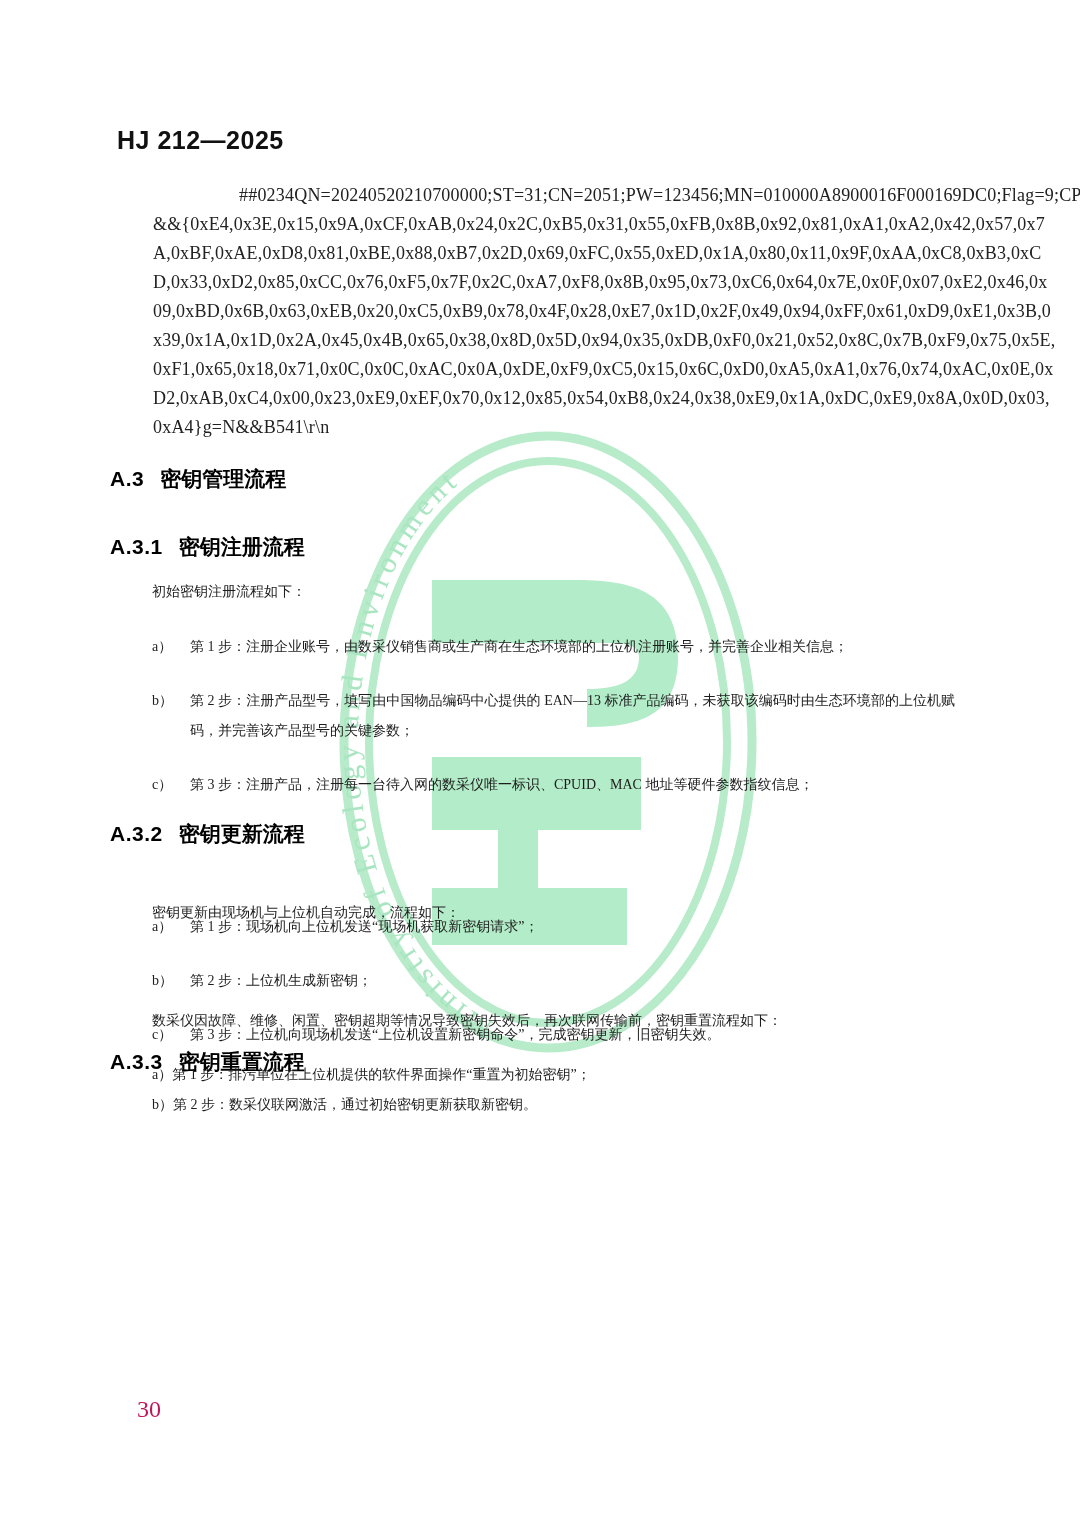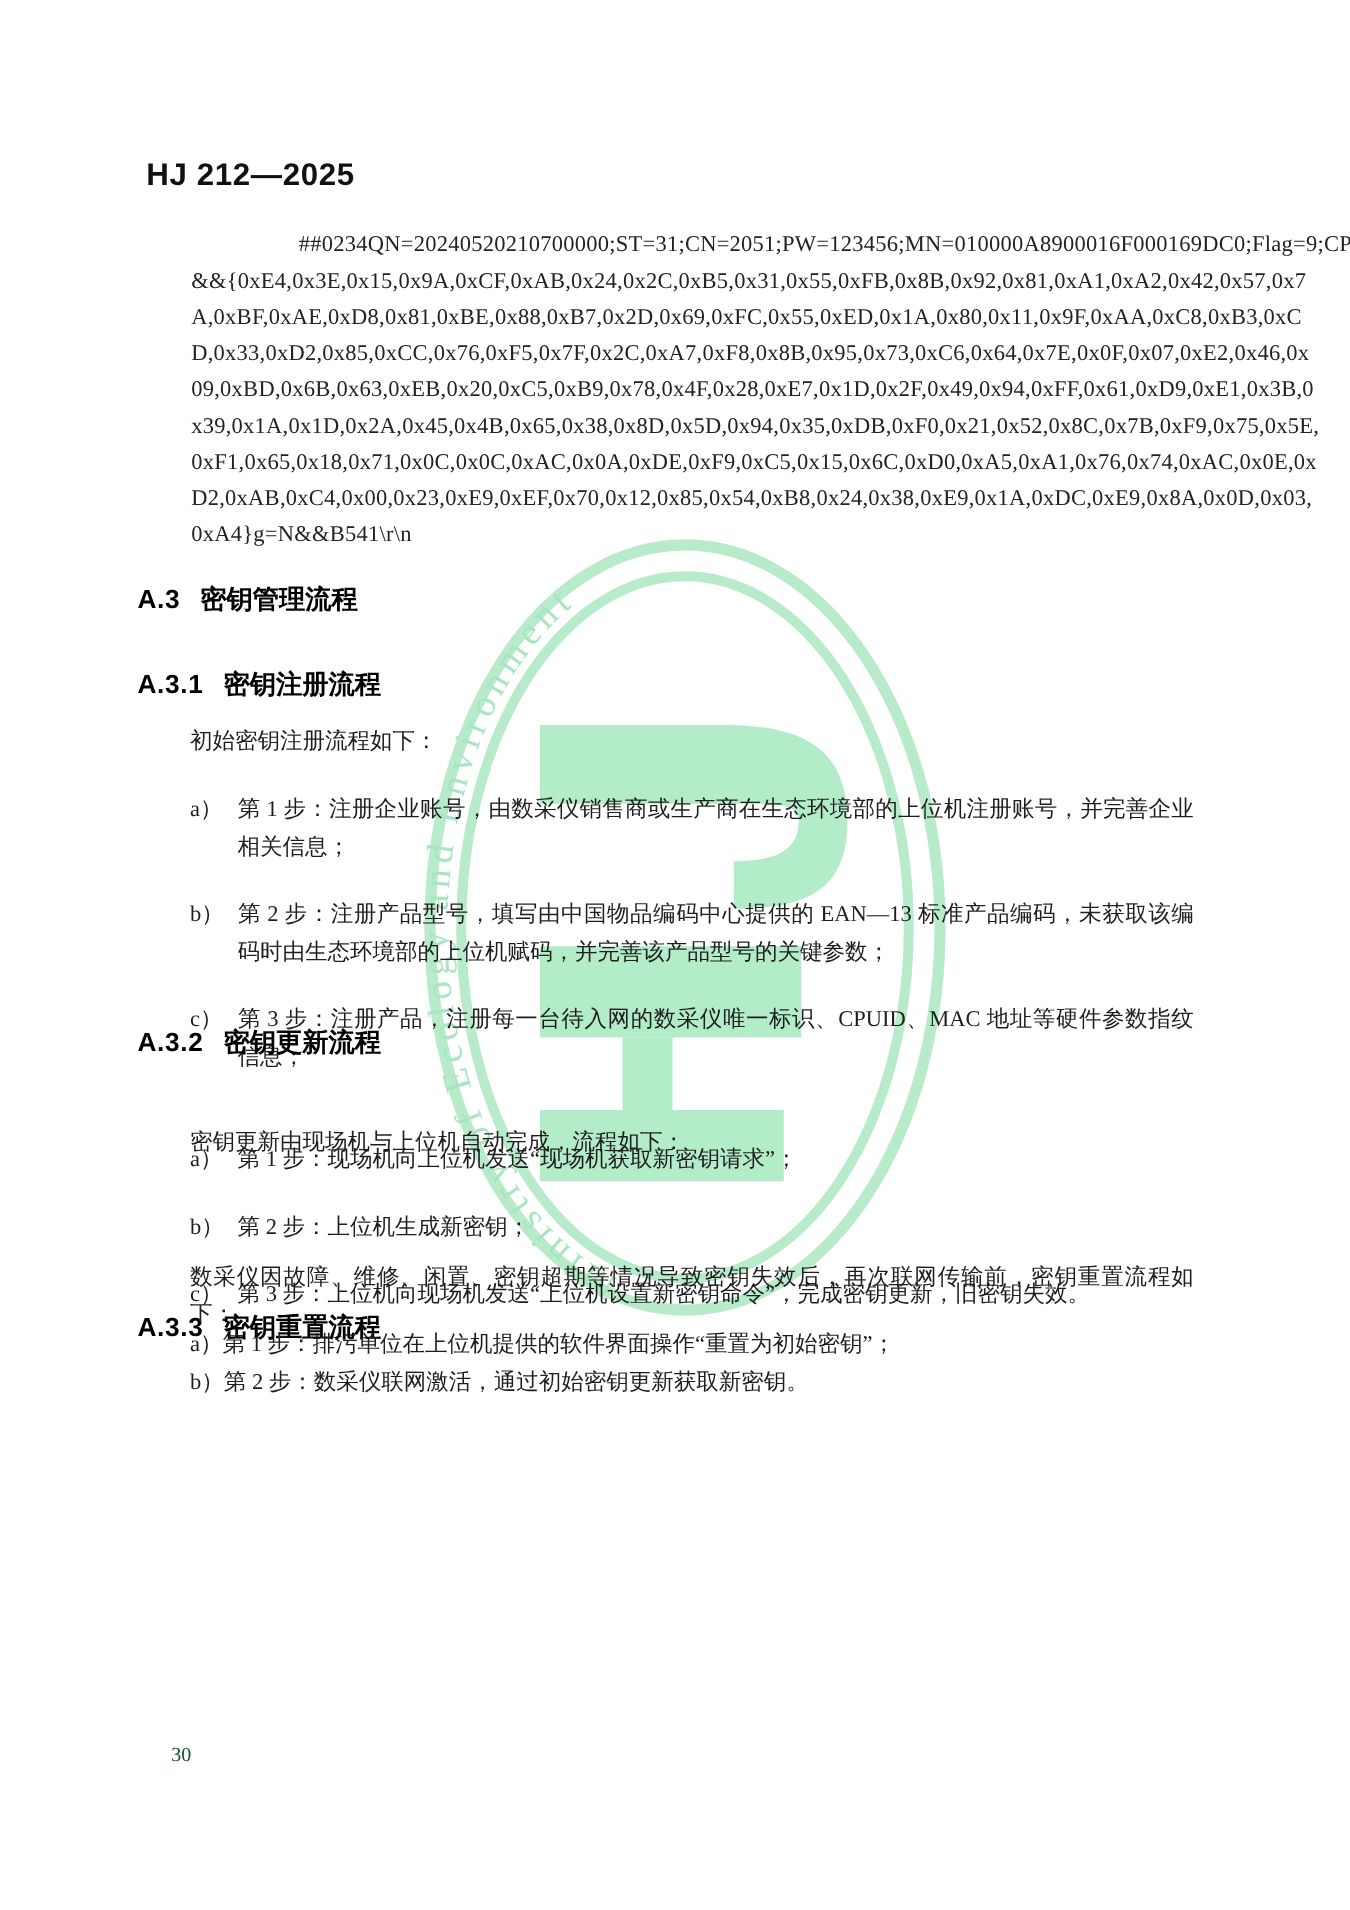--- a/index.html
+++ b/index.html
@@ -26,31 +26,31 @@
   }
   .hexline.indent { padding-left:86px; }
 
   .h2 {
     position:absolute; left:110px;
     font-family:"Liberation Sans","DejaVu Sans",sans-serif;
     font-weight:bold; font-size:21px; color:#000; white-space:nowrap;
   }
   .h2 .num { margin-right:16px; letter-spacing:0.5px;text-align:center; }
 
-  .body-text { font-size:18px; line-height:30px; color:#1d1d1d; }
+  .body-text { font-size:14px; line-height:30px; color:#1d1d1d; }
 
   .para { position:absolute; left:152px; width:803px; text-align:justify; margin:0; }
 
   .list { position:absolute; left:152px; width:803px; }
   .list p { margin:0; text-align:justify; }
   .list.hanging p { padding-left:38px; text-indent:-38px;margin-top:24px; }
   .list.hanging .lbl { display:inline-block; width:38px; text-indent:0; }
   .list.flush .lbl { display:inline; }
 
-  .page-number { position:absolute; left:137px; top:1396px; font-size:16px; color:#14532d; }
+  .page-number { position:absolute; left:137px; top:1396px; font-size:24px; color:#be185d; }
 </style>
 </head>
 <body>
 
 <div class="page">
 
   <svg class="watermark" viewBox="0 0 448 656" aria-hidden="true">
     <ellipse cx="222" cy="328" rx="204" ry="306" fill="none" stroke="#b7ebca" stroke-width="9"></ellipse>
     <ellipse cx="222" cy="328" rx="179" ry="281" fill="none" stroke="#b7ebca" stroke-width="8"></ellipse>
     <path id="wm-text-path" d="M 222 620 A 190 292 0 0 1 222 36" fill="none"></path>

